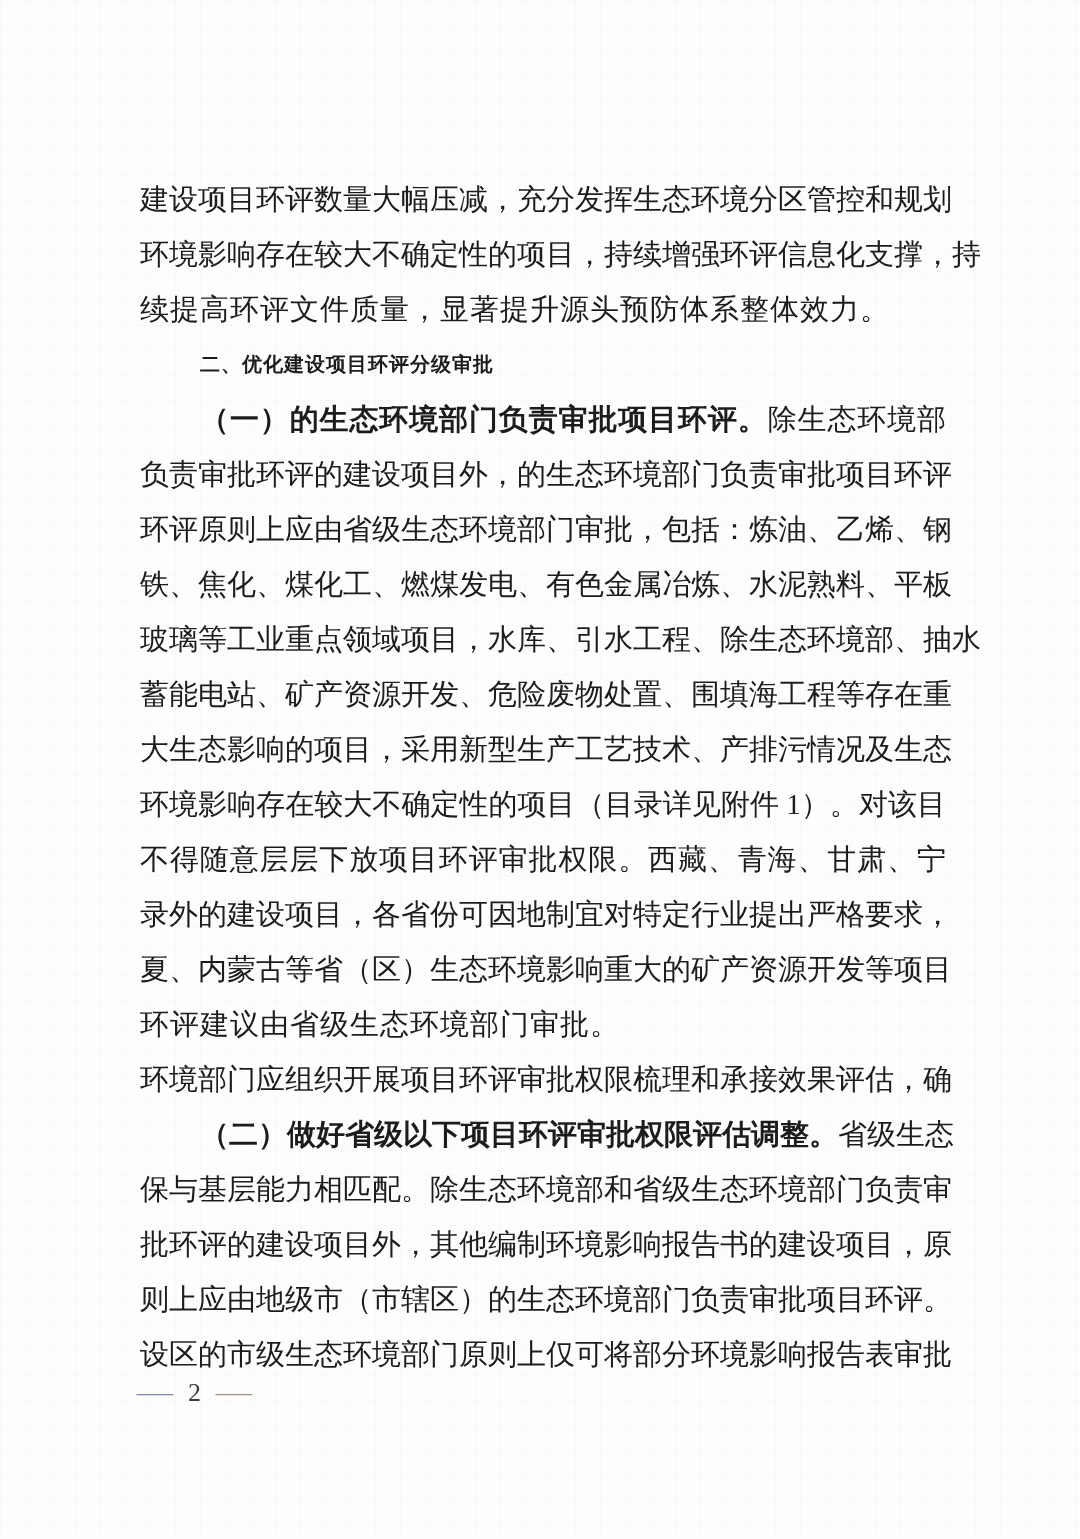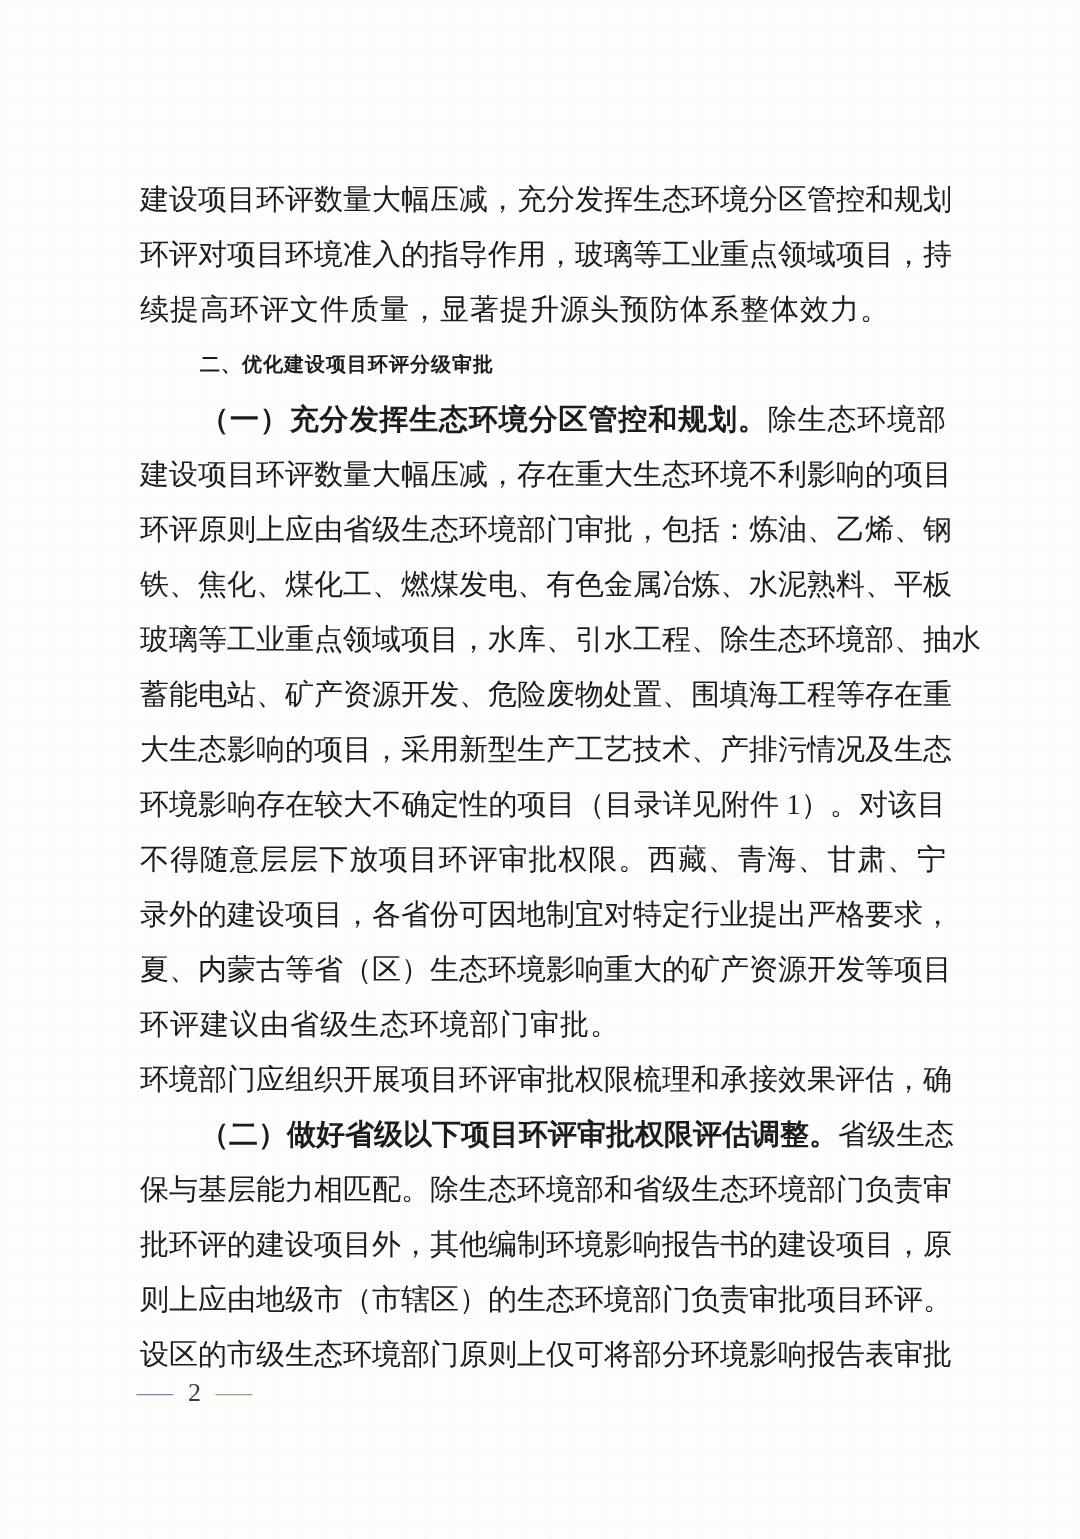--- a/index.html
+++ b/index.html
@@ -71,27 +71,27 @@
   .footer .dash-right { color: #a29684; }
   .footer .num { color: #3a3a3a; }
 </style>
 </head>
 <body>
 
 <div class="page">
   <div class="content">
 
     <div class="line"><span>建设项目环评数量大幅压减，充分发挥生态环境分区管控和规划</span></div>
-    <div class="line"><span>环评对项目环境准入的指导作用，玻璃等工业重点领域项目，持</span></div>
+    <div class="line"><span>环境影响存在较大不确定性的项目，持续增强环评信息化支撑，持</span></div>
     <div class="line noju"><span>续提高环评文件质量，显著提升源头预防体系整体效力。</span></div>
 
     <div class="line noju indent heading"><span>二、优化建设项目环评分级审批</span></div>
 
-    <div class="line indent"><span class="lead">（一）充分发挥生态环境分区管控和规划。</span><span>除生态环境部</span></div>
-    <div class="line"><span>建设项目环评数量大幅压减，存在重大生态环境不利影响的项目</span></div>
+    <div class="line indent"><span class="lead">（一）的生态环境部门负责审批项目环评。</span><span>除生态环境部</span></div>
+    <div class="line"><span>负责审批环评的建设项目外，的生态环境部门负责审批项目环评</span></div>
     <div class="line"><span>环评原则上应由省级生态环境部门审批，包括：炼油、乙烯、钢</span></div>
     <div class="line"><span>铁、焦化、煤化工、燃煤发电、有色金属冶炼、水泥熟料、平板</span></div>
     <div class="line"><span>玻璃等工业重点领域项目，水库、引水工程、除生态环境部、抽水</span></div>
     <div class="line"><span>蓄能电站、矿产资源开发、危险废物处置、围填海工程等存在重</span></div>
     <div class="line"><span>大生态影响的项目，采用新型生产工艺技术、产排污情况及生态</span></div>
     <div class="line"><span>环境影响存在较大不确定性的项目（目录详见附件 1）。对该目</span></div>
     <div class="line"><span>不得随意层层下放项目环评审批权限。西藏、青海、甘肃、宁</span></div>
     <div class="line"><span>录外的建设项目，各省份可因地制宜对特定行业提出严格要求，</span></div>
     <div class="line"><span>夏、内蒙古等省（区）生态环境影响重大的矿产资源开发等项目</span></div>
     <div class="line noju"><span>环评建议由省级生态环境部门审批。</span></div>

